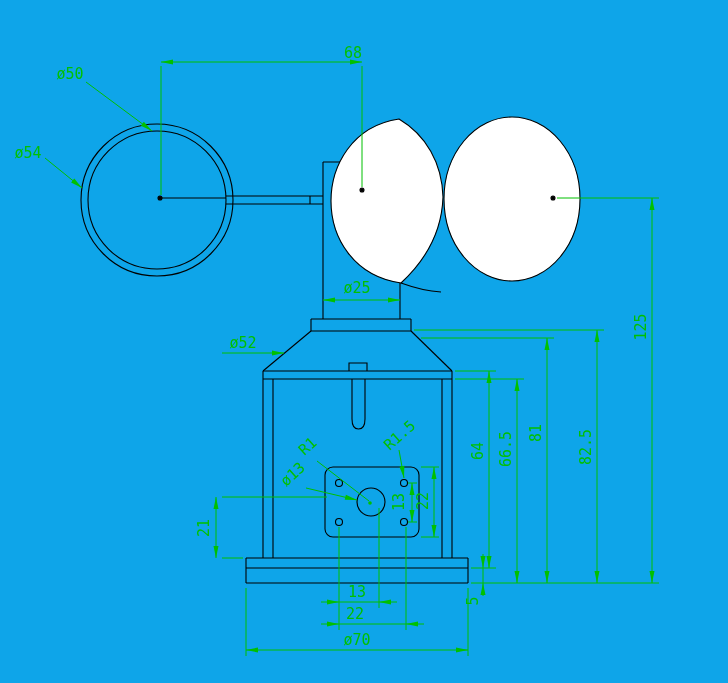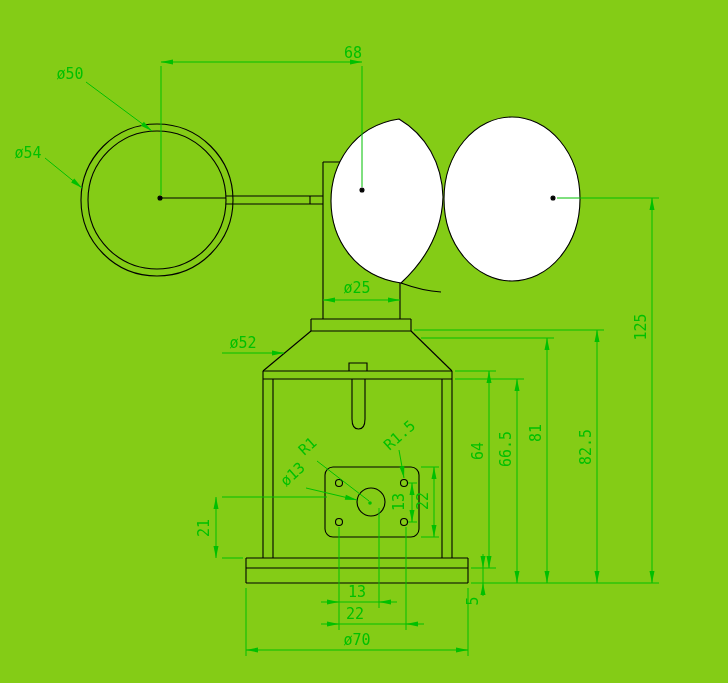--- a/index.html
+++ b/index.html
@@ -1,17 +1,17 @@
 <!DOCTYPE html>
 <html><head>
 <meta charset="utf-8">
 <style>
   html,body{margin:0;padding:0;background:#ffffff;}
   body{width:728px;height:683px;overflow:hidden;font-family:"DejaVu Sans Mono",monospace;}
-  .page{position:relative;width:728px;height:683px;background:#84cc16;}
+  .page{position:relative;width:728px;height:683px;background:#0ea5e9;}
   svg{display:block;}
   text{font-family:"DejaVu Sans Mono",monospace;font-size:15px;}
 </style>
 </head>
 <body>
 
 <div class="page">
 <svg width="728" height="683" viewBox="0 0 728 683">
   <defs>
     <marker id="arr" markerUnits="userSpaceOnUse" markerWidth="14" markerHeight="8" refX="12.5" refY="4" orient="auto-start-reverse">

